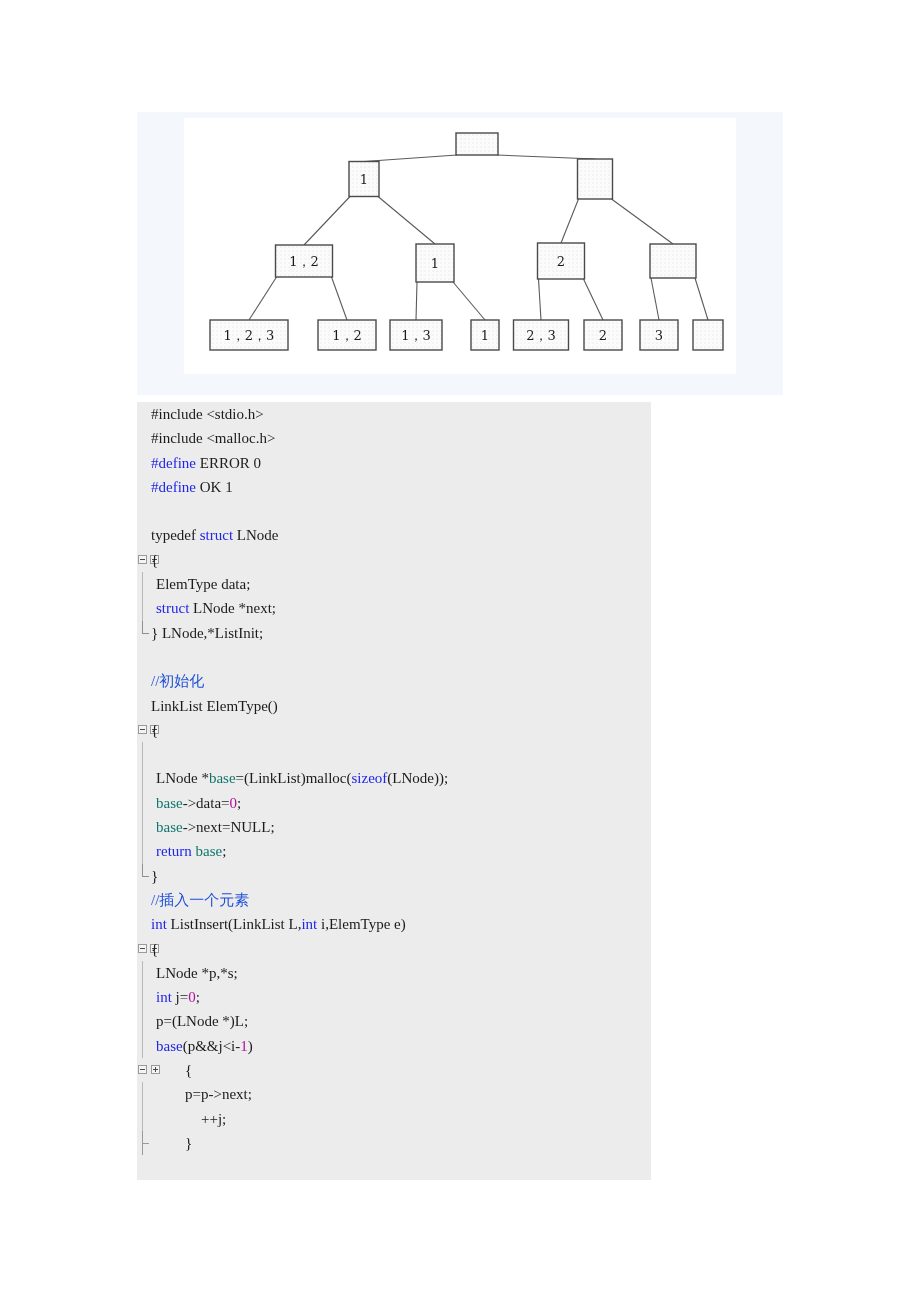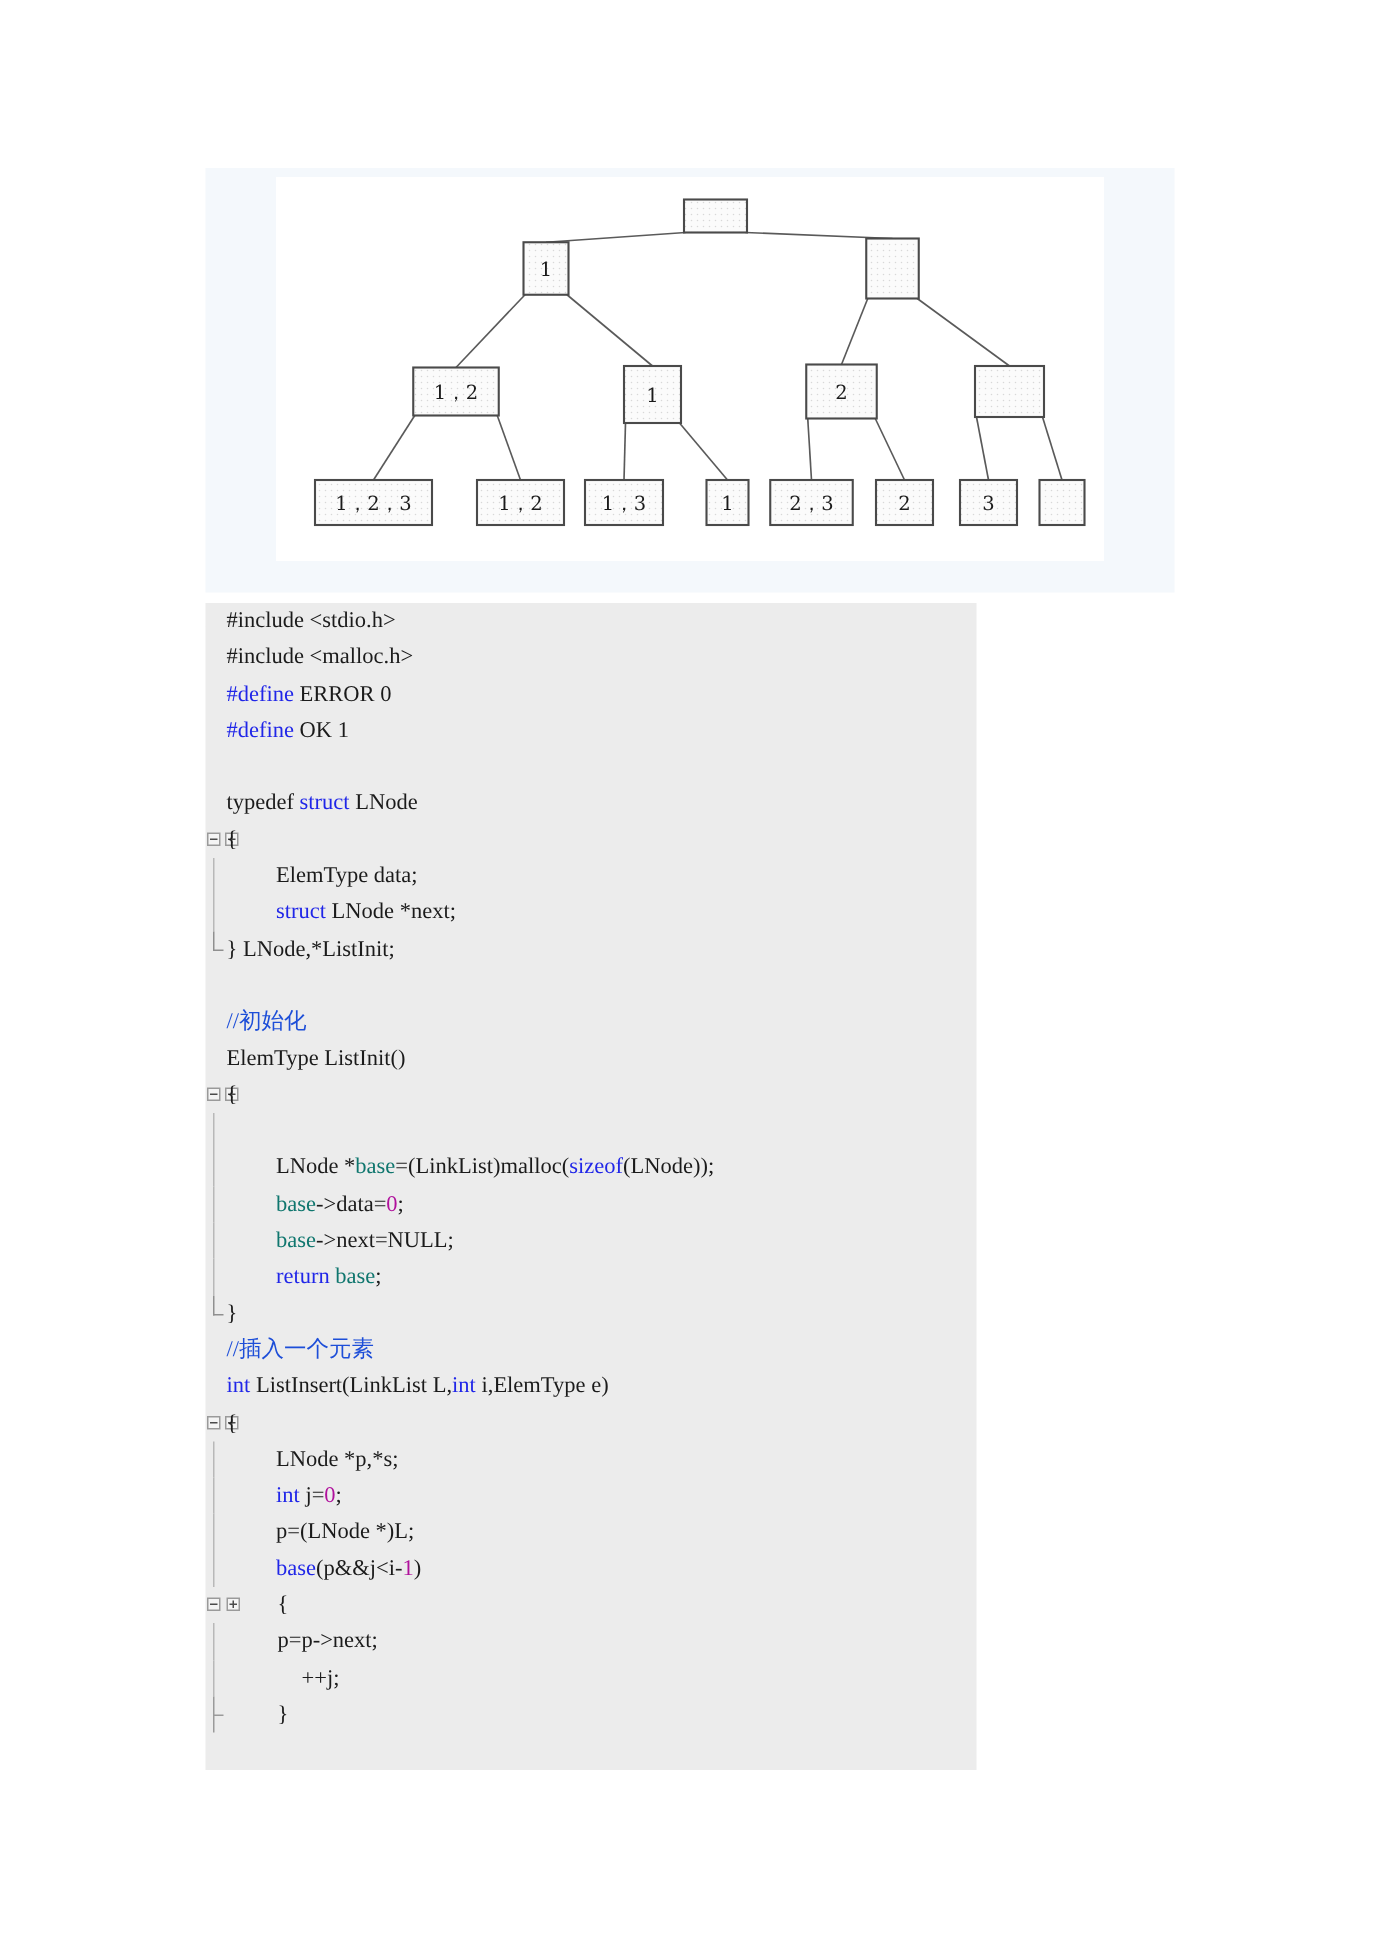--- a/index.html
+++ b/index.html
@@ -53,21 +53,21 @@
     font-size: 15px;
     color: #1b1b1b;
     white-space: pre;
     font-family: "Liberation Serif", "DejaVu Serif", serif;
   }
   .code-text {
     position: absolute;
     left: 14px; top: 0;
     white-space: pre;
   }
-  .code-text.ind1 { left: 47px; }
+  .code-text.ind1 { left: 19px; }
   .code-text.ind2 { left: 48px; }
   .code-text.ind3 { left: 64px; }
 
   .kw   { color: #2026e8; margin-top: 45px; }
   .num  { color: #b0119c; }
   .cmt  { color: #1d4ed8; }
   .id   { color: #0f766e; }
 
   
   .gutter {
@@ -192,21 +192,21 @@
     <div class="code-line"><div class="gutter"></div><div class="code-text"><span class="kw">#define</span><span> ERROR 0</span></div></div>
     <div class="code-line"><div class="gutter"></div><div class="code-text"><span class="kw">#define</span><span> OK 1</span></div></div>
     <div class="code-line"><div class="gutter"></div><div class="code-text"></div></div>
     <div class="code-line"><div class="gutter"></div><div class="code-text"><span>typedef </span><span class="kw">struct</span><span> LNode</span></div></div>
     <div class="code-line"><div class="gutter"><div class="fold-box b1"><div class="h"></div></div><div class="fold-box b2"><div class="h"></div><div class="v"></div></div></div><div class="code-text"><span>{</span></div></div>
     <div class="code-line"><div class="gutter"><div class="vline"></div></div><div class="code-text ind1"><span>ElemType data;</span></div></div>
     <div class="code-line"><div class="gutter"><div class="vline"></div></div><div class="code-text ind1"><span class="kw">struct</span><span> LNode *next;</span></div></div>
     <div class="code-line"><div class="gutter"><div class="corner-l"></div><div class="corner-l-h"></div></div><div class="code-text"><span>} LNode,*ListInit;</span></div></div>
     <div class="code-line"><div class="gutter"></div><div class="code-text"></div></div>
     <div class="code-line"><div class="gutter"></div><div class="code-text"><span class="cmt">//初始化</span></div></div>
-    <div class="code-line"><div class="gutter"></div><div class="code-text"><span>ElemType ListInit()</span></div></div>
+    <div class="code-line"><div class="gutter"></div><div class="code-text"><span>LinkList ElemType()</span></div></div>
     <div class="code-line"><div class="gutter"><div class="fold-box b1"><div class="h"></div></div><div class="fold-box b2"><div class="h"></div><div class="v"></div></div></div><div class="code-text"><span>{</span></div></div>
     <div class="code-line"><div class="gutter"><div class="vline"></div></div><div class="code-text ind1"></div></div>
     <div class="code-line"><div class="gutter"><div class="vline"></div></div><div class="code-text ind1"><span>LNode *</span><span class="id">base</span><span>=(LinkList)malloc(</span><span class="kw">sizeof</span><span>(LNode));</span></div></div>
     <div class="code-line"><div class="gutter"><div class="vline"></div></div><div class="code-text ind1"><span class="id">base</span><span>-&gt;data=</span><span class="num">0</span><span>;</span></div></div>
     <div class="code-line"><div class="gutter"><div class="vline"></div></div><div class="code-text ind1"><span class="id">base</span><span>-&gt;next=NULL;</span></div></div>
     <div class="code-line"><div class="gutter"><div class="vline"></div></div><div class="code-text ind1"><span class="kw">return</span><span> </span><span class="id">base</span><span>;</span></div></div>
     <div class="code-line"><div class="gutter"><div class="corner-l"></div><div class="corner-l-h"></div></div><div class="code-text"><span>}</span></div></div>
     <div class="code-line"><div class="gutter"></div><div class="code-text"><span class="cmt">//插入一个元素</span></div></div>
     <div class="code-line"><div class="gutter"></div><div class="code-text"><span class="kw">int</span><span> ListInsert(LinkList L,</span><span class="kw">int</span><span> i,ElemType e)</span></div></div>
     <div class="code-line"><div class="gutter"><div class="fold-box b1"><div class="h"></div></div><div class="fold-box b2"><div class="h"></div><div class="v"></div></div></div><div class="code-text"><span>{</span></div></div>

